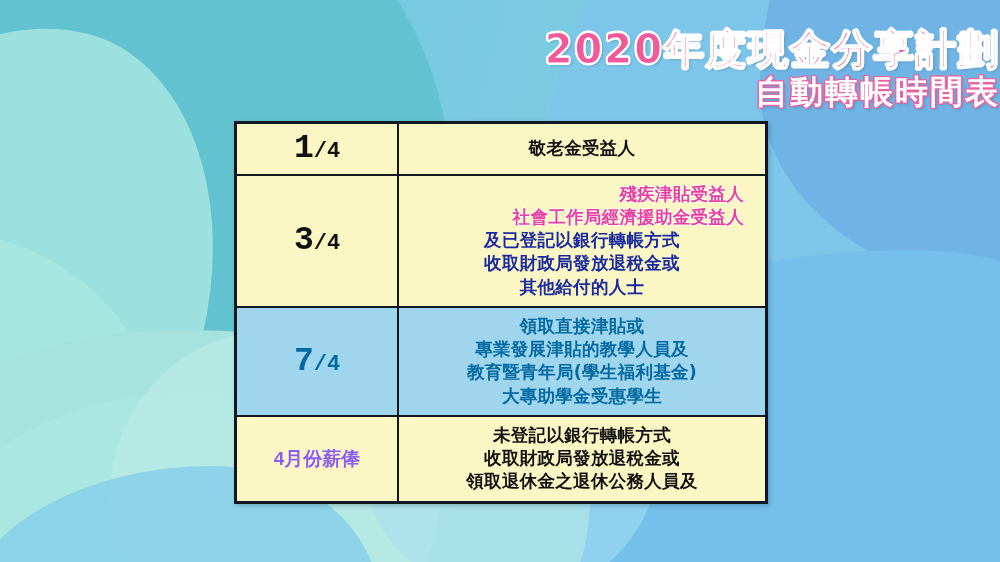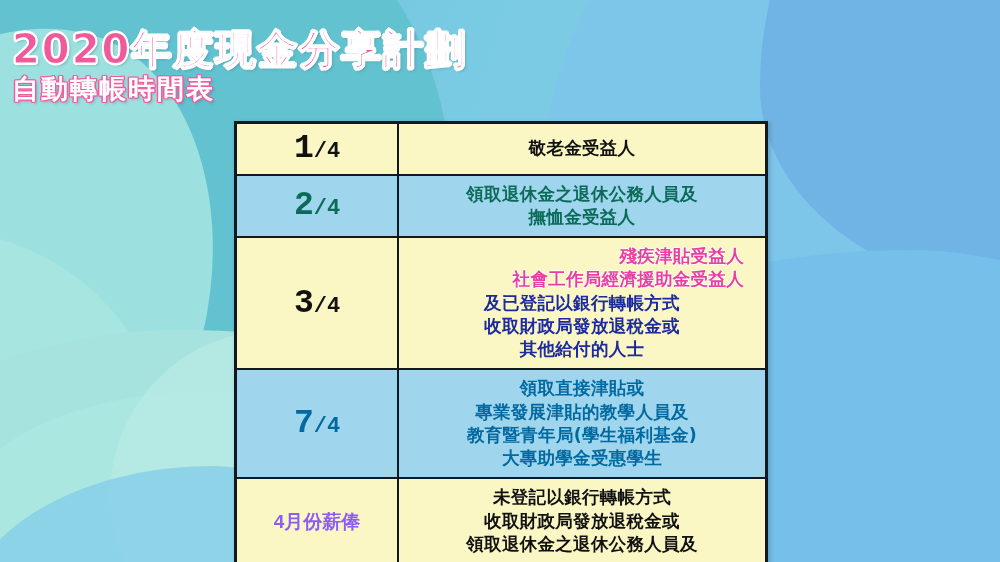--- a/index.html
+++ b/index.html
@@ -80,38 +80,38 @@
     opacity:.65;
   }
   .blob-wave-bottom{
     left:-40px;top:466px;width:420px;height:200px;
     background:#87cfe8;
     border-radius:60% 40% 0 0/80% 70% 0 0;
     opacity:.85;
   }
 
   
-  .titles{position:absolute;left:12px;right:0;top:28px;text-align:left;}
+  .titles{position:absolute;left:12px;right:0;top:28px;text-align:right;}
   .title-main{
     font-family:"DejaVu Sans","Liberation Sans",sans-serif;
     font-size:40px;font-weight:bold;line-height:1.06;
     color:#f05a9b;
     letter-spacing:2px;
     -webkit-text-stroke:1px #ffffff;
     text-shadow:
       1.6px 0 0 #ffffff, -1.6px 0 0 #ffffff,
       0 1.6px 0 #ffffff, 0 -1.6px 0 #ffffff,
       1.2px 1.2px 0 #ffffff, -1.2px 1.2px 0 #ffffff,
       1.2px -1.2px 0 #ffffff, -1.2px -1.2px 0 #ffffff,
       2px 2px 3px rgba(40,80,110,.35);
   }
   .title-sub{
     margin-top:4px;
     font-family:"DejaVu Sans","Liberation Sans",sans-serif;
-    font-size:27px;font-weight:bold;line-height:1.1;
+    font-size:33px;font-weight:bold;line-height:1.1;
     color:#ffffff;
     letter-spacing:2px;
     text-shadow:
       1.4px 0 0 #ef5fa0, -1.4px 0 0 #ef5fa0,
       0 1.4px 0 #ef5fa0, 0 -1.4px 0 #ef5fa0,
       1px 1px 0 #ef5fa0, -1px 1px 0 #ef5fa0,
       1px -1px 0 #ef5fa0, -1px -1px 0 #ef5fa0,
       2px 2px 3px rgba(40,80,110,.3);
   }
 
@@ -214,31 +214,20 @@
         <td class="col-date">
           <span class="date-wrap c-black"><span class="date-big">1</span><span class="date-slash">/</span><span class="date-small">4</span></span>
         </td>
         <td class="col-desc">
           <span class="desc">
             <span class="ln c-black">敬老金受益人</span>
           </span>
         </td>
       </tr>
 
-      <tr class="row-blue row-h2">
-        <td class="col-date">
-          <span class="date-wrap c-teal"><span class="date-big">2</span><span class="date-slash">/</span><span class="date-small">4</span></span>
-        </td>
-        <td class="col-desc">
-          <span class="desc">
-            <span class="ln c-teal">領取退休金之退休公務人員及</span>
-            <span class="ln c-teal">撫恤金受益人</span>
-          </span>
-        </td>
-      </tr>
 
       <tr class="row-yellow row-h3">
         <td class="col-date">
           <span class="date-wrap c-black"><span class="date-big">3</span><span class="date-slash">/</span><span class="date-small">4</span></span>
         </td>
         <td class="col-desc">
           <span class="desc">
             <span class="ln c-magenta outline-light">殘疾津貼受益人</span>
             <span class="ln c-magenta outline-light">社會工作局經濟援助金受益人</span>
             <span class="ln c-navy">及已登記以銀行轉帳方式</span>

